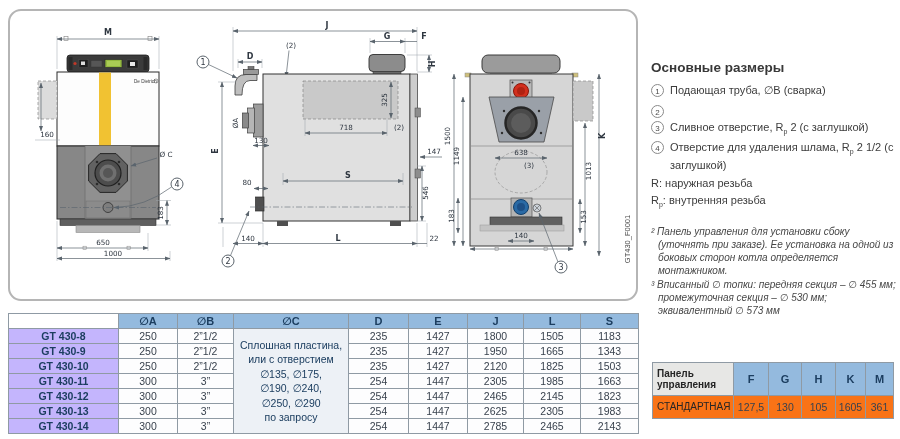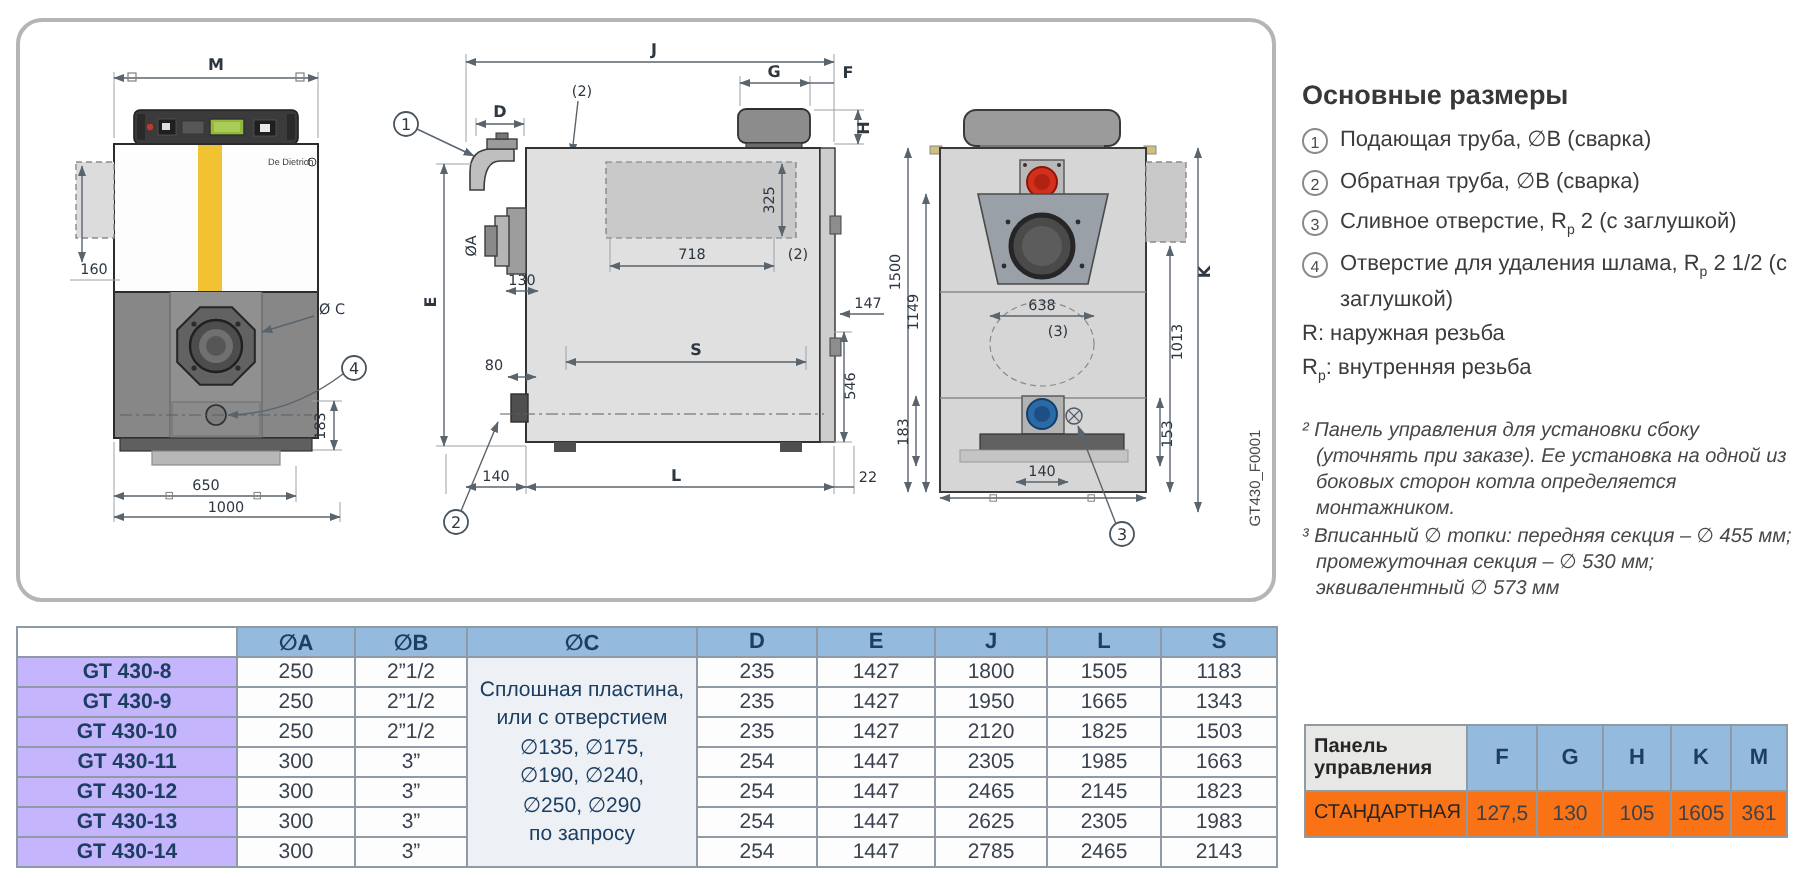--- a/index.html
+++ b/index.html
@@ -10,21 +10,21 @@
          border:2px solid #b5b5b5;border-radius:13px;background:#fff;box-sizing:border-box;}
   svg .dl{stroke:#5a646d;stroke-width:.7;fill:none;}
   svg .ext{stroke:#9aa2a8;stroke-width:.5;fill:none;}
   svg .dt{font:7.2px "DejaVu Sans",sans-serif;fill:#2e3640;text-anchor:middle;}
   svg .big{font-size:8px;font-weight:bold;}
   svg .co{fill:#fff;stroke:#4a545c;stroke-width:.9;}
   svg .cot{font:8px "DejaVu Sans",sans-serif;fill:#2e3640;text-anchor:middle;}
   svg .dash{stroke-dasharray:3 2;}
   svg .dashdot{stroke:#55606a;stroke-width:.55;stroke-dasharray:6 2 1.5 2;fill:none;}
   
-  .legend{position:absolute;left:651px;top:40px;width:246px;}
+  .legend{position:absolute;left:651px;top:60px;width:246px;}
   .legend h3{margin:0 0 9px 0;font-size:13.5px;color:#383838;}
   .li{display:flex;gap:6px;margin-bottom:3px;font-size:11px;line-height:13.5px;color:#3c3c3c;}
   .cn{flex:0 0 13px;width:13px;height:13px;border:1px solid #8a8a8a;border-radius:50%;
       font-size:8px;line-height:13px;text-align:center;color:#4a4a4a;margin-top:0;box-sizing:border-box;}
   .rnote{font-size:11px;line-height:15px;color:#3c3c3c;margin-top:2px;}
   sub{font-size:7px;}
   .fnotes{margin-top:13px;font-size:10px;line-height:13px;font-style:italic;color:#474747;}
   .fnotes div{text-indent:-7px;padding-left:7px;margin-bottom:1px;}
   
   table{border-collapse:collapse;table-layout:fixed;}
@@ -314,21 +314,20 @@
   </div>
 
   <div class="legend">
     <h3>Основные размеры</h3>
     <div class="li">
       <span class="cn">1</span>
       <span><span>Подающая труба, ∅B (сварка)</span><sub></sub><span></span></span>
     </div>
     <div class="li">
       <span class="cn">2</span>
-      <span><span>Обратная труба, ∅B (сварка)</span><sub></sub><span></span></span>
     </div>
     <div class="li">
       <span class="cn">3</span>
       <span><span>Сливное отверстие, R</span><sub>p</sub><span> 2 (с заглушкой)</span></span>
     </div>
     <div class="li">
       <span class="cn">4</span>
       <span><span>Отверстие для удаления шлама, R</span><sub>p</sub><span> 2 1/2 (с заглушкой)</span></span>
     </div>
     <div class="rnote">R: наружная резьба</div>

